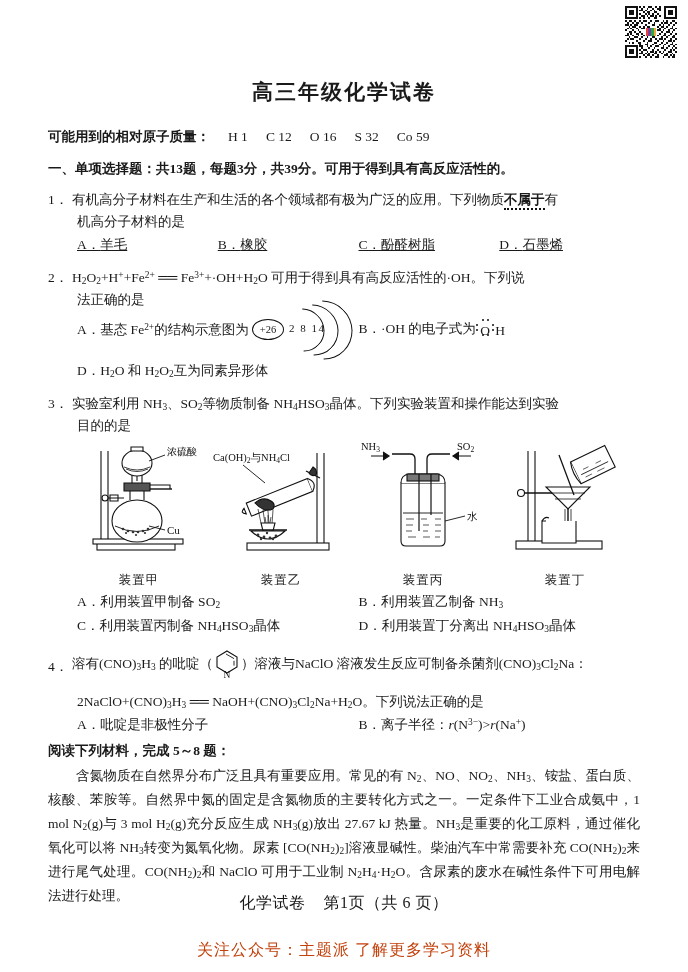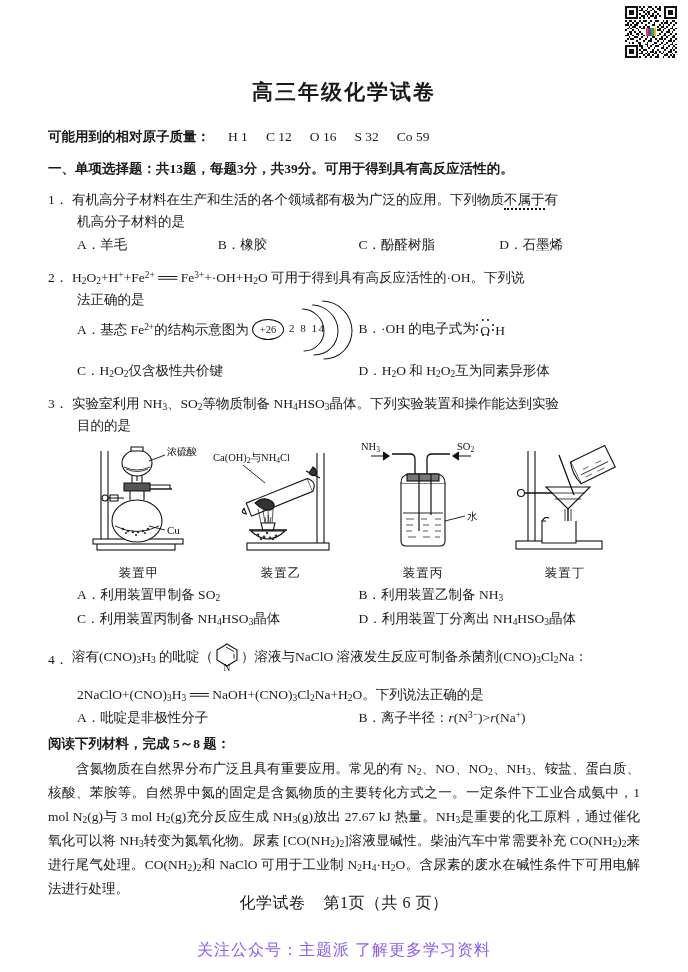--- a/index.html
+++ b/index.html
@@ -89,25 +89,25 @@
     flex: 1;
   }
   .indent { padding-left: 29px; }
 
   .opts {
     display: flex;
     padding-left: 29px;
     margin-top: 1px;
   }
   .opts.two > .opt { width: 50%; box-sizing: border-box; }
-  .opts.four > .opt { width: 25%; box-sizing: border-box; }
+  .opts.four > .opt { width: 25%; box-sizing: border-box; text-decoration: underline; }
   .opt { font-size: 13.5px; white-space: nowrap; }
 
   .u-dotted {
-    font-weight: normal;
+    font-weight: bold;
     border-bottom: none;
     position: relative;
   }
   .u-dotted::after {
     content: "";
     position: absolute;
     left: 0; right: 0; bottom: -3px;
     border-bottom: 2px dotted #111;
   }
 
@@ -180,21 +180,21 @@
     margin-top: 6px;
     padding-left: 20px;
     padding-right: 4px;
   }
   .app-cell {
     text-align: center;
     width: 150px;
   }
   .app-label {
     font-size: 12.5px;
-    margin-top: 1px;
+    margin-top: 8px;
     letter-spacing: 1px;
   }
 
   
   .passage {
     font-size: 13.5px;
     line-height: 1.78;
     text-indent: 28px;
     margin-top: 4px;
     text-align: justify;
@@ -216,21 +216,21 @@
     letter-spacing: 0.5px;
   }
   .footer .sep { display: inline-block; width: 18px; }
   .watermark {
     position: absolute;
     left: 0;
     right: 0;
     top: 940px;
     text-align: center;
     font-size: 16px;
-    color: #8b5cf6;
+    color: #c2410c;
     letter-spacing: 1px;
   }
 </style>
 </head>
 <body>
 
 <div class="page">
 
   <div class="qr-wrap">
     <svg class="qr-canvas" viewBox="0 0 29 29" shape-rendering="crispEdges">
@@ -518,21 +518,20 @@
           <span class="dot" style="left:8px; top:-1px;"></span>
           <span class="dot" style="left:3px; top:14px;"></span>
           <span class="dot" style="left:8px; top:14px;"></span>
           <span class="dot" style="left:13px; top:4px;"></span>
           <span class="dot" style="left:13px; top:9px;"></span>
         </span>
       </div>
     </div>
 
     <div class="opts two" style="margin-top:18px;">
-      <div class="opt">C．H<sub>2</sub>O<sub>2</sub>仅含极性共价键</div>
       <div class="opt">D．H<sub>2</sub>O 和 H<sub>2</sub>O<sub>2</sub>互为同素异形体</div>
     </div>
   </div>
 
   <div class="q">
     <div class="q-body">
       <span class="q-num">3．</span>
       <span class="q-text">实验室利用 NH<sub>3</sub>、SO<sub>2</sub>等物质制备 NH<sub>4</sub>HSO<sub>3</sub>晶体。下列实验装置和操作能达到实验</span>
     </div>
     <div class="indent">目的的是</div>

